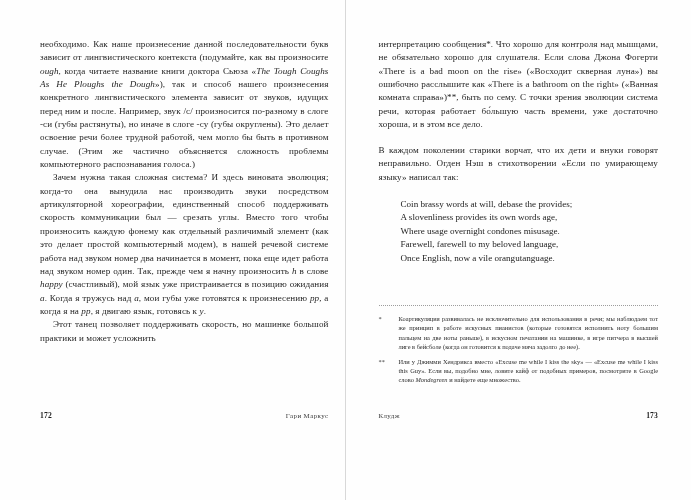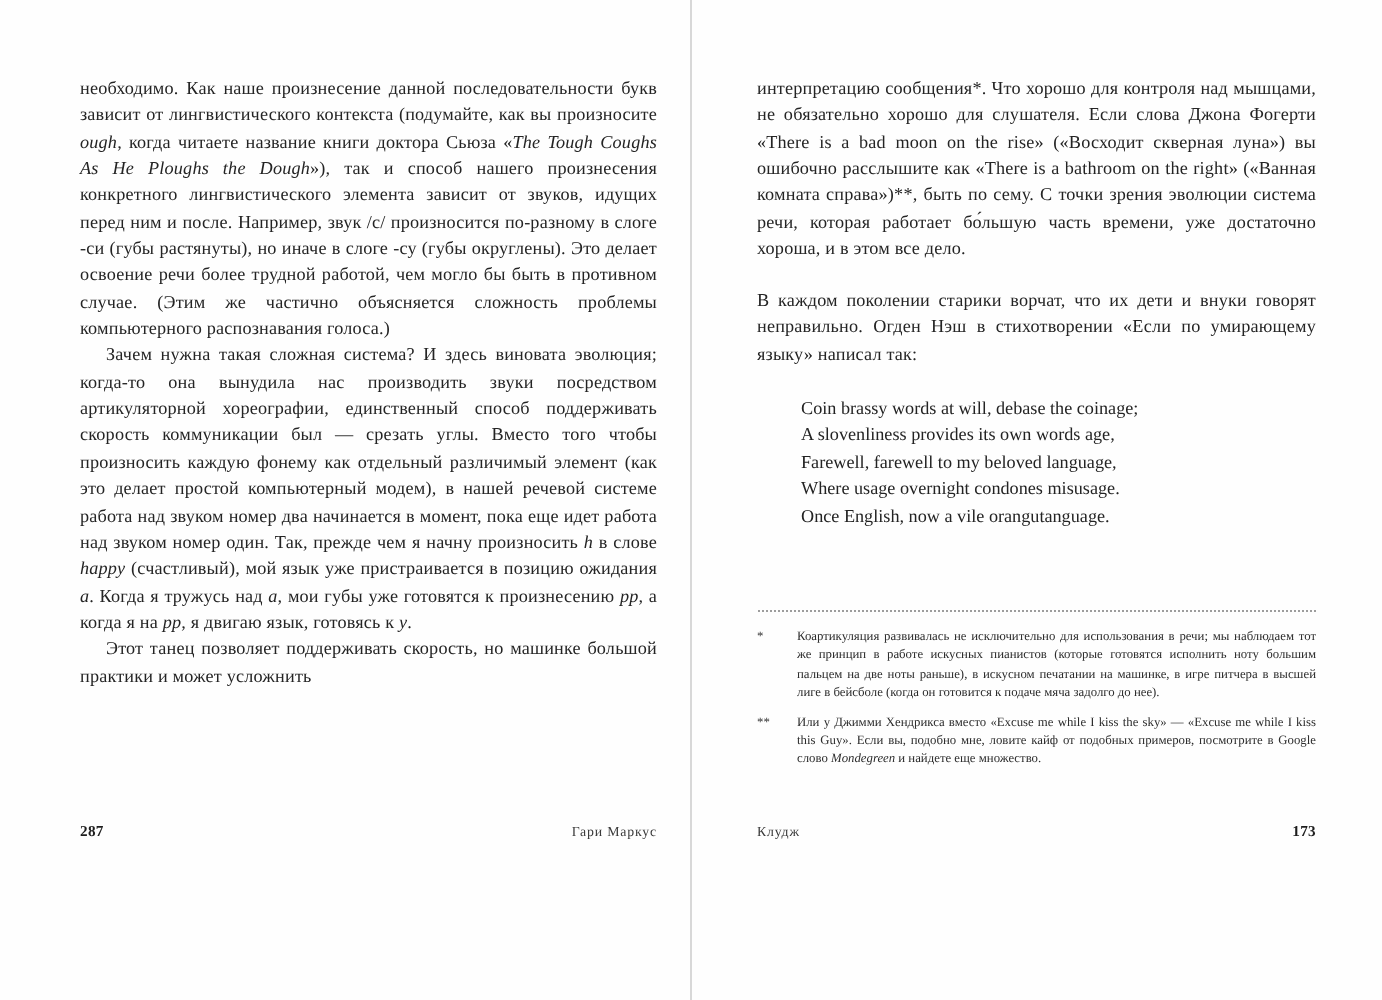--- a/index.html
+++ b/index.html
@@ -130,38 +130,38 @@
   <div class="page page-left">
     <div class="body-col">
       <p>необходимо. Как наше произнесение данной последовательности букв зависит от лингвистического контекста (подумайте, как вы произносите <i>ough</i>, когда читаете название книги доктора Сьюза «<i>The Tough Coughs As He Ploughs the Dough</i>»), так и способ нашего произнесения конкретного лингвистического элемента зависит от звуков, идущих перед ним и после. Например, звук /с/ произносится по-разному в слоге -си (губы растянуты), но иначе в слоге -су (губы округлены). Это делает освоение речи более трудной работой, чем могло бы быть в противном случае. (Этим же частично объясняется сложность проблемы компьютерного распознавания голоса.)</p>
 
       <p class="indent">Зачем нужна такая сложная система? И здесь виновата эволюция; когда-то она вынудила нас производить звуки посредством артикуляторной хореографии, единственный способ поддерживать скорость коммуникации был — срезать углы. Вместо того чтобы произносить каждую фонему как отдельный различимый элемент (как это делает простой компьютерный модем), в нашей речевой системе работа над звуком номер два начинается в момент, пока еще идет работа над звуком номер один. Так, прежде чем я начну произносить <i>h</i> в слове <i>happy</i> (счастливый), мой язык уже пристраивается в позицию ожидания <i>a</i>. Когда я тружусь над <i>a</i>, мои губы уже готовятся к произнесению <i>pp</i>, а когда я на <i>pp</i>, я двигаю язык, готовясь к <i>y</i>.</p>
 
       <p class="indent">Этот танец позволяет поддерживать скорость, но машинке большой практики и может усложнить</p>
     </div>
 
     <div class="footer footer-left">
-      <span class="folio">287</span>
+      <span class="folio">172</span>
       <span class="spacer"></span>
       <span class="runhead-plain">Гари Маркус</span>
     </div>
   </div>
 
   <div class="page page-right">
     <div class="body-col">
       <p>интерпретацию сообщения*. Что хорошо для контроля над мышцами, не обязательно хорошо для слушателя. Если слова Джона Фогерти «There is a bad moon on the rise» («Восходит скверная луна») вы ошибочно расслышите как «There is a bathroom on the right» («Ванная комната справа»)**, быть по сему. С точки зрения эволюции система речи, которая работает бо́льшую часть времени, уже достаточно хороша, и в этом все дело.</p>
 
       <p class="gap">В каждом поколении старики ворчат, что их дети и внуки говорят неправильно. Огден Нэш в стихотворении «Если по умирающему языку» написал так:</p>
     </div>
 
     <div class="poem">
-      <div>Coin brassy words at will, debase the coinage;</div>
+      <div>Coin brassy words at will, debase the provides;</div>
       <div>A slovenliness provides its own words age,</div>
+      <div>Where usage overnight condones misusage.</div>
       <div>Farewell, farewell to my beloved language,</div>
-      <div>Where usage overnight condones misusage.</div>
       <div>Once English, now a vile orangutanguage.</div>
     </div>
 
     <div class="footnotes">
       <div class="fn-rule"></div>
 
       <div class="fn">
         <span class="fn-mark">*</span>
         <span class="fn-text">Коартикуляция развивалась не исключительно для использования в речи; мы наблюдаем тот же принцип в работе искусных пианистов (которые готовятся исполнить ноту большим пальцем на две ноты раньше), в искусном печатании на машинке, в игре питчера в высшей лиге в бейсболе (когда он готовится к подаче мяча задолго до нее).</span>
       </div>

